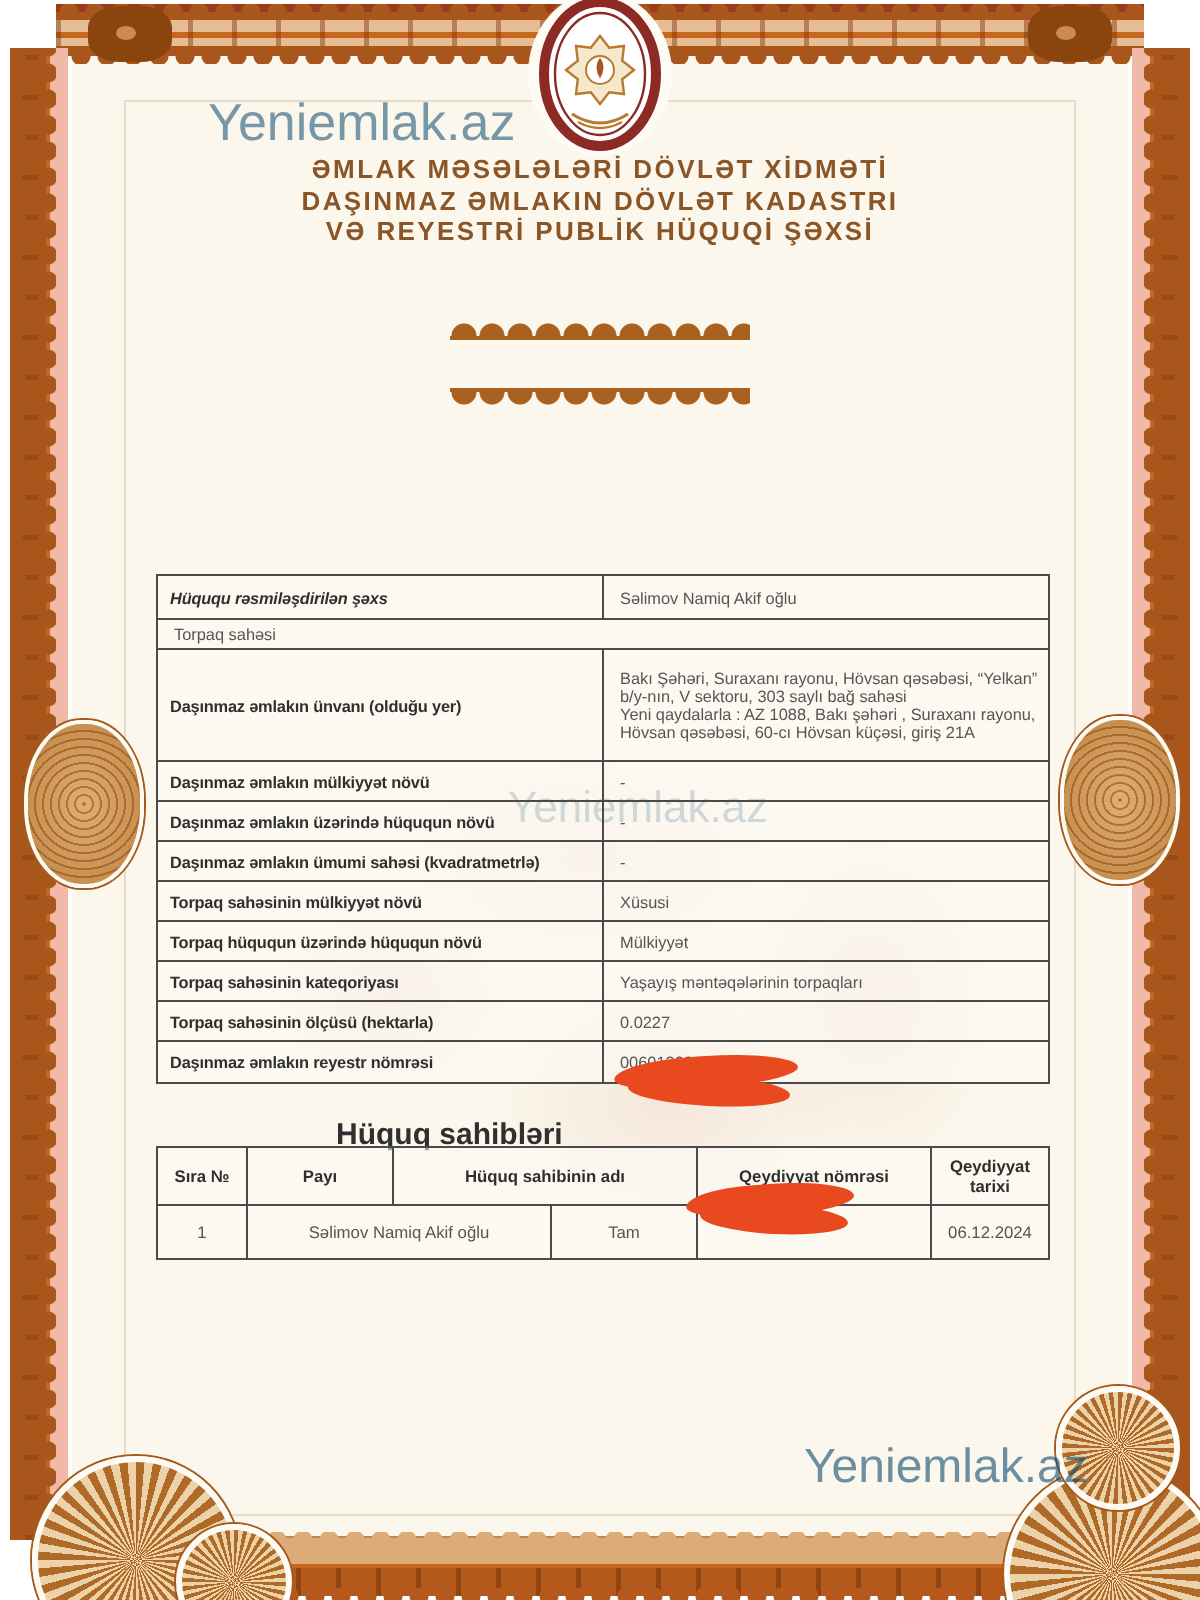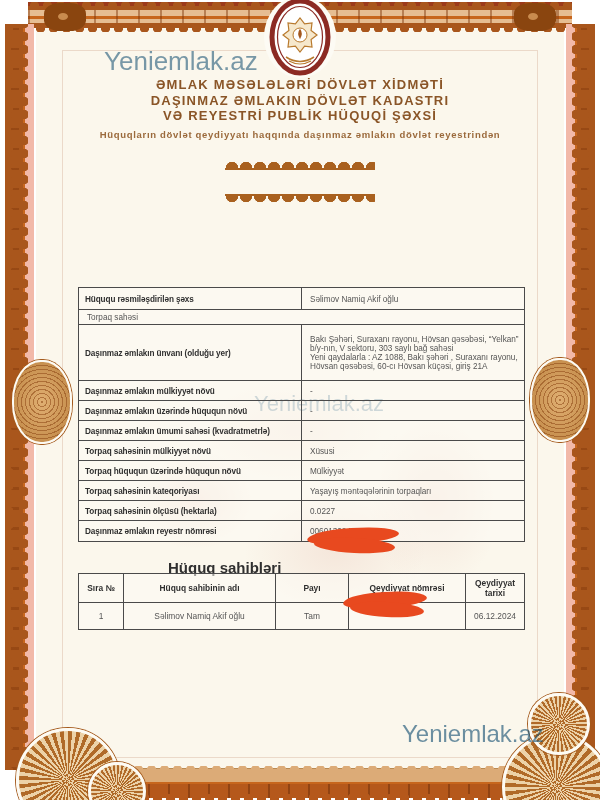--- a/index.html
+++ b/index.html
@@ -89,21 +89,21 @@
   .wm-mid{left:222px; top:391px; font-size:22px; opacity:0.42;}
   .wm-bottom{left:370px; top:720px; font-size:24px; opacity:0.60;}
   
   .t1{position:absolute; left:78px; top:287px; width:445px;
     border:1px solid #4a4a4a; background:rgba(253,251,245,0.55); font-size:8.2px; color:#555;}
   .t1-row{display:flex; border-bottom:1px solid #4a4a4a;}
   .t1-row:last-child{border-bottom:none;text-align:center;}
   .t1-label{width:211px; padding:3px 5px 2px 6px; border-right:1px solid #4a4a4a;
     font-weight:bold; color:#2f2f2f; letter-spacing:-0.1px; display:flex; align-items:center;}
   .t1-value{flex:1; padding:3px 5px 2px 8px; white-space:pre-line; display:flex; align-items:center;}
-  .h22{min-height:16px;} .h56{min-height:50px;} .h20{min-height:14px;} .h21{min-height:15px;}
+  .h22{min-height:16px;font-style:italic;} .h56{min-height:50px;} .h20{min-height:14px;} .h21{min-height:15px;}
   .t2-title{position:absolute; left:168px; top:559px; font-size:15px; font-weight:bold; color:#2f2f2f;}
   .t2{position:absolute; left:78px; top:573px; width:445px; border:1px solid #4a4a4a;
     background:rgba(253,251,245,0.55); font-size:8.4px; color:#555;}
   .t2-row{display:flex;}
   .t2-row.head{border-bottom:1px solid #4a4a4a; font-weight:bold; color:#2f2f2f;}
   .t2 .cell{padding:4px 2px; text-align:center; border-right:1px solid #4a4a4a;
     display:flex; align-items:center; justify-content:center;}
   .t2 .cell:last-child{border-right:none;}
   .c0{width:40px;} .c1{width:147px;} .c2{width:68px;} .c3{width:112px;} .c4{flex:1;}
   .t2-row.data .cell{min-height:18px;}
@@ -153,21 +153,20 @@
 
   <div class="wm wm-top">Yeniemlak.az</div>
   <div class="wm wm-mid">Yeniemlak.az</div>
   <div class="wm wm-bottom">Yeniemlak.az</div>
 
   <div class="org-block">
     <div>ƏMLAK MƏSƏLƏLƏRİ DÖVLƏT XİDMƏTİ</div>
     <div>DAŞINMAZ ƏMLAKIN DÖVLƏT KADASTRI</div>
     <div>VƏ REYESTRİ PUBLİK HÜQUQİ ŞƏXSİ</div>
   </div>
-  <div class="subtitle">Hüquqların dövlət qeydiyyatı haqqında daşınmaz əmlakın dövlət reyestrindən</div>
 
   <div class="rule rule-top"></div>
   <div class="rule rule-bottom"></div>
 
   <div class="t1">
     <div class="t1-row">
       <div class="t1-label h22">Hüququ rəsmiləşdirilən şəxs</div>
       <div class="t1-value">Səlimov Namiq Akif oğlu</div>
     </div>
     <div class="t1-row">
@@ -209,22 +208,22 @@
     <div class="t1-row">
       <div class="t1-label h21">Daşınmaz əmlakın reyestr nömrəsi</div>
       <div class="t1-value">006013024</div>
     </div>
   </div>
 
   <div class="t2-title">Hüquq sahibləri</div>
   <div class="t2">
     <div class="t2-row head">
       <div class="cell c0">Sıra №</div>
+      <div class="cell c2">Payı</div>
       <div class="cell c1">Hüquq sahibinin adı</div>
-      <div class="cell c2">Payı</div>
       <div class="cell c3">Qeydiyyat nömrəsi</div>
       <div class="cell c4">Qeydiyyat tarixi</div>
     </div>
     <div class="t2-row data">
       <div class="cell c0">1</div>
       <div class="cell c1">Səlimov Namiq Akif oğlu</div>
       <div class="cell c2">Tam</div>
       <div class="cell c3"></div>
       <div class="cell c4">06.12.2024</div>
     </div>

